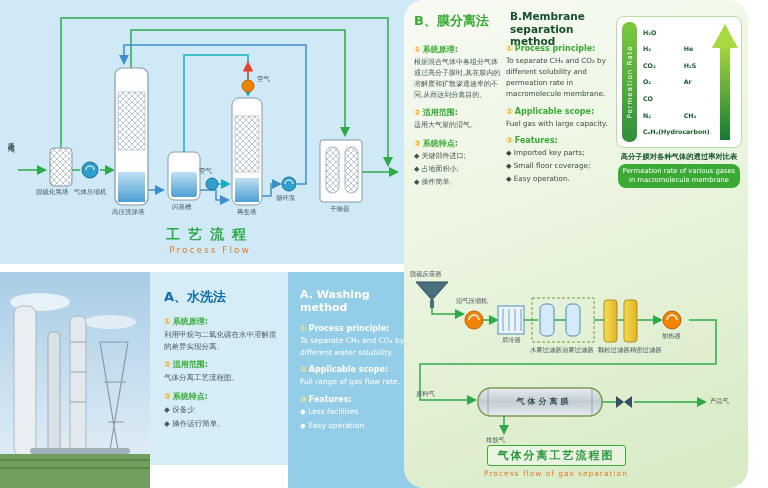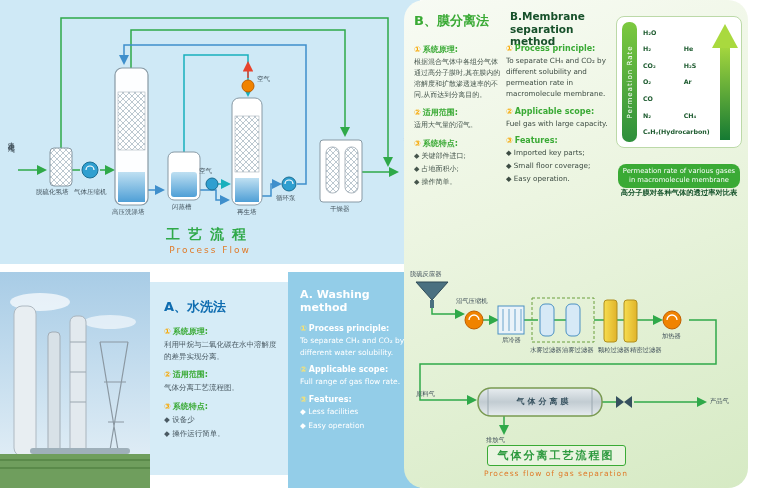--- a/index.html
+++ b/index.html
@@ -11,21 +11,21 @@
              background:#cfe9f6; border-radius:0 0 10px 0; }
   .lbl { position:absolute; font-size:6.5px; color:#44545e; line-height:1.1; white-space:nowrap; }
   .lbl.v { writing-mode:vertical-rl; text-orientation:upright; letter-spacing:1px; font-size:7px; }
   .flow-caption { position:absolute; left:0; top:226px; width:420px; text-align:center; }
   .flow-caption .cn { font-size:14px; font-weight:bold; color:#2fa949; letter-spacing:8px; }
   .flow-caption .en { font-size:9px; color:#e07b2a; letter-spacing:2px; margin-top:1px; }
 
   
   .panel-wash { position:absolute; left:0; top:272px; width:420px; height:216px; }
   .photo { position:absolute; left:0; top:0; width:150px; height:216px; overflow:hidden; }
-  .col-cn { position:absolute; left:150px; top:10px; width:138px; height:193px;
+  .col-cn { position:absolute; left:150px; top:0; width:138px; height:193px;
             background:#d6ecf7; padding:16px 10px 28px 14px; }
   .col-en { position:absolute; left:288px; top:0; width:132px; height:216px;
             background:#93cde8; padding:16px 10px 10px 12px; }
   .wash-title-cn { font-size:13px; font-weight:bold; color:#0e6cb0; margin-bottom:10px; }
   .wash-title-en { font-size:11px; font-weight:bold; color:#ffffff; margin-bottom:10px; }
   .item { margin-bottom:7px; }
   .item .head { font-size:8px; font-weight:bold; }
   .num-o { color:#f7a600; margin-right:2px; }
   .num-w { color:#ffe36a; margin-right:2px; }
   .head-g { color:#3aaa35; }
@@ -53,21 +53,21 @@
   .rate-bar span { position:absolute; left:50%; top:50%;
                    transform:translate(-50%,-50%) rotate(-90deg);
                    font-size:7px; color:#ffffff; white-space:nowrap; letter-spacing:1px; }
   .gases { flex:1; display:flex; flex-direction:column; justify-content:space-around;
            padding:2px 2px 2px 6px; }
   .gas-row { display:flex; font-size:6.3px; color:#1c5a2e; font-weight:bold; }
   .gas-row .gl { flex:1; }
   .gas-row .gr { width:26px; }
   .up-arrow { flex:0 0 26px; position:relative; }
   .chart-cap-cn { position:absolute; left:210px; top:152px; width:130px; text-align:center;
-                  font-size:7.3px; font-weight:bold; color:#14522a;margin-top:36px; }
+                  font-size:7.3px; font-weight:bold; color:#14522a; }
   .chart-cap-en { position:absolute; left:214px; top:164px; width:122px; text-align:center;
                   font-size:6.8px; color:#ffffff; background:#3aaa35; border-radius:8px;
                   padding:3px 4px; line-height:1.35; }
 
   .f2lbl { position:absolute; font-size:6.3px; color:#3d4d57; white-space:nowrap; }
   .mem-unit-lbl { position:absolute; left:92px; top:396px; width:96px; text-align:center;
                   font-size:8px; font-weight:bold; letter-spacing:3px; color:#35505e; }
   .b-caption { position:absolute; left:0; top:444px; width:304px; text-align:center; }
   .b-caption .box { display:inline-block; border:1.5px solid #3aaa35; border-radius:3px;
                     padding:2px 10px; font-size:11px; font-weight:bold; color:#2e9a3f;

